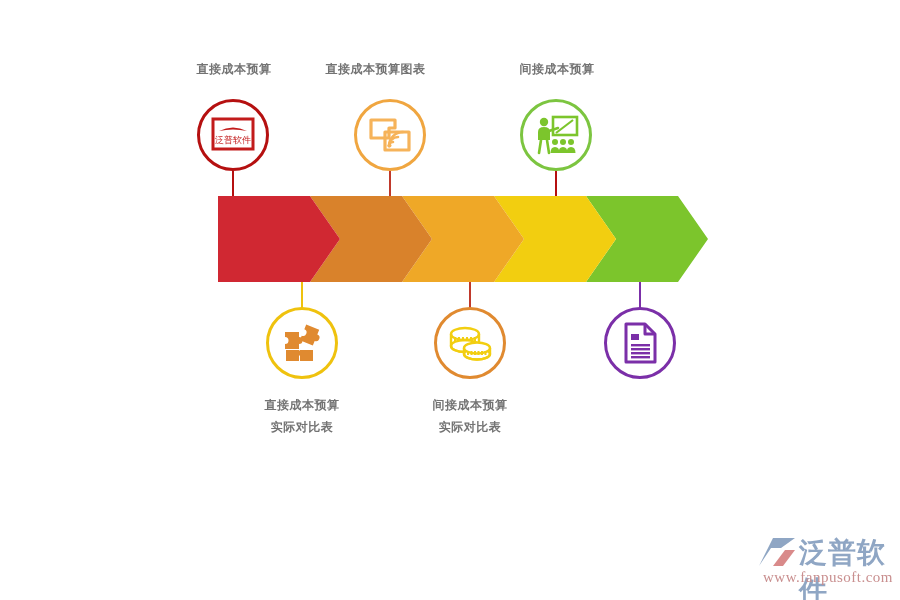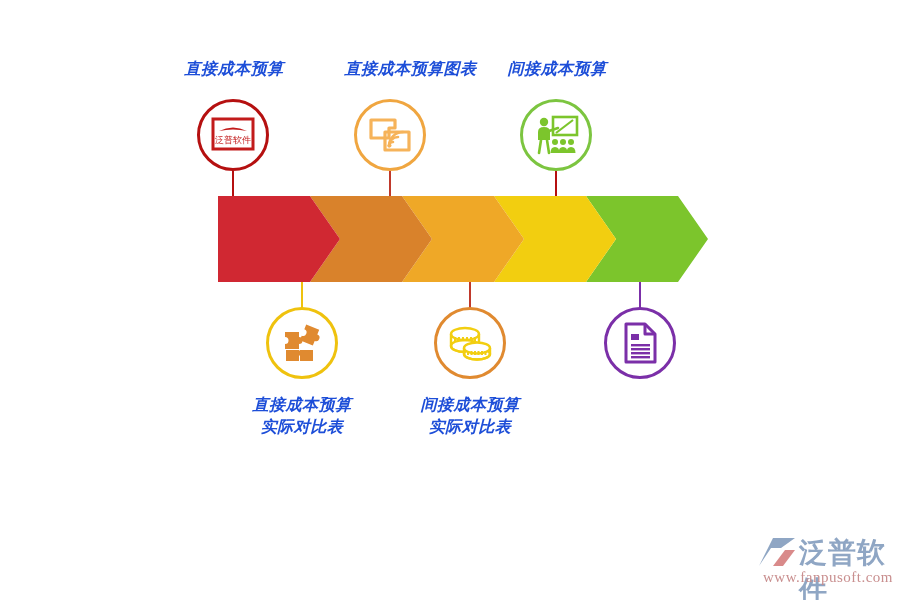--- a/index.html
+++ b/index.html
@@ -9,27 +9,26 @@
     font-family:"Liberation Serif","DejaVu Serif",serif;
     overflow:hidden;
     position:relative;
   }
   #stage{position:absolute;left:0;top:0;width:900px;height:600px;}
 
   
   .label{
     position:absolute;
     text-align:center;
-    color:#1d4ed8;
+    color:#737373;
     font-weight:bold;
-    font-size:16px;
+    font-size:12px;
     line-height:22px;
     letter-spacing:0.5px;
     white-space:pre-line;
-    font-style:italic;
   }
   .label.top{top:58px;}
   .label.bottom{top:394px;}
 
   
   .node{
     position:absolute;
     width:72px;height:72px;
     border-radius:50%;
     background:#ffffff;
@@ -181,19 +180,19 @@
   <div id="watermark">
     <svg width="40" height="34" viewBox="0 0 40 34">
       <path d="M2 30 L16 2 L38 2 L24 12 L14 12 Z" fill="#8fa6c4"></path>
       <path d="M16 30 L28 14 L38 14 L26 30 Z" fill="#d98a8a"></path>
     </svg>
     <div id="wm-text">泛普软件</div>
     <div id="wm-url">www.fanpusoft.com</div>
   </div>
 
 <div class="label top" style="left: 164px; width: 140px;">直接成本预算</div>
-    <div class="label top" style="left: 328px; width: 165px;">直接成本预算图表</div>
+    <div class="label top" style="left: 293px; width: 165px;">直接成本预算图表</div>
     <div class="label top" style="left: 487px; width: 140px;">间接成本预算</div>
     <div class="label bottom" style="left: 232px; width: 140px;">直接成本预算
 实际对比表</div>
     <div class="label bottom" style="left: 400px; width: 140px;">间接成本预算
 实际对比表</div>
   </div>
 
 </body></html>

